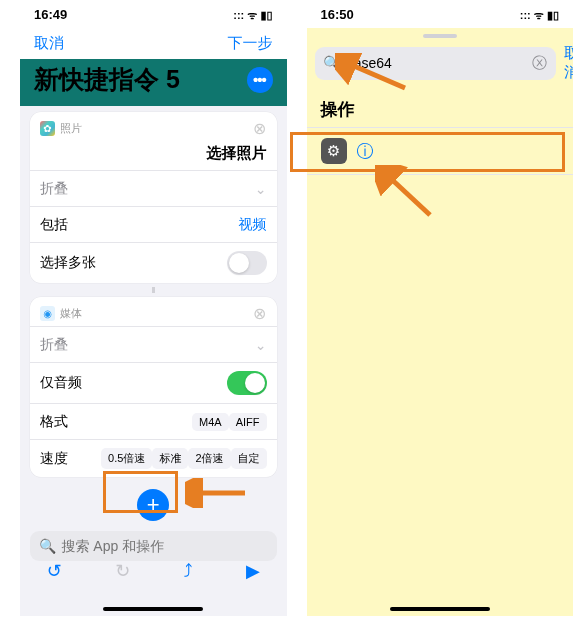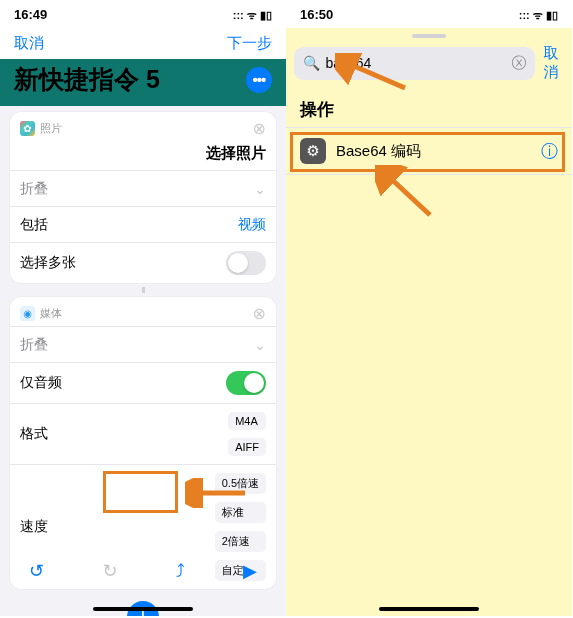--- a/index.html
+++ b/index.html
@@ -1,17 +1,17 @@
 <!DOCTYPE html>
 <html><head>
 <meta charset="utf-8">
 <style>
 * { box-sizing: border-box; margin: 0; padding: 0; font-family: -apple-system, "PingFang SC", sans-serif; }
 body { background: #fff; width: 573px; height: 618px; display: flex; position: relative; }
-.phone { width: 286px; height: 616px; background: #f2f2f7; position: relative; overflow: hidden; }
+.phone { width: 286px; height: 616px; background: #f2f2f7; position: relative; overflow: hidden; margin-left: 20px; }
 .phone-right { background: #fef9c3; }
 .status-bar { height: 28px; display: flex; justify-content: space-between; align-items: center; padding: 0 14px; font-size: 13px; font-weight: 600; background: #fff; }
 .status-icons { display: flex; gap: 3px; align-items: center; font-size: 11px; }
 .nav-bar { display: flex; justify-content: space-between; align-items: center; padding: 6px 14px; background: #fff; }
 .nav-link { color: #007aff; font-size: 15px; }
 .title-row { display: flex; justify-content: space-between; align-items: center; padding: 4px 14px 10px; background: #0f766e; }
 .title { font-size: 25px; font-weight: 700; }
 .more-btn { width: 26px; height: 26px; border-radius: 50%; background: #007aff; color: #fff; display: flex; align-items: center; justify-content: center; font-size: 15px; font-weight: 700; letter-spacing: -1px; }
 .card { background: #fff; border-radius: 11px; margin: 6px 10px; overflow: hidden; box-shadow: 0 0 0 0.5px rgba(0,0,0,0.05); }
 .card-header { display: flex; align-items: center; padding: 7px 10px 3px; gap: 5px; }
@@ -24,21 +24,21 @@
 .card-title .pill { color: #007aff; font-weight: 500; }
 .row { display: flex; justify-content: space-between; align-items: center; padding: 8px 10px; border-top: 0.5px solid #e5e5ea; font-size: 14px; min-height: 36px; }
 .row-label { color: #8e8e93; }
 .row-label.dark { color: #000; }
 .row-value { color: #007aff; font-size: 14px; }
 .chevron { color: #c7c7cc; font-size: 14px; }
 .toggle { width: 40px; height: 24px; border-radius: 12px; background: #e5e5ea; position: relative; }
 .toggle.on { background: #34c759; }
 .toggle::after { content: ""; position: absolute; width: 20px; height: 20px; background: #fff; border-radius: 50%; top: 2px; left: 2px; box-shadow: 0 1px 3px rgba(0,0,0,0.2); }
 .toggle.on::after { left: 18px; }
-.seg-group { display: flex; gap: 8px; flex-direction: column; }
+.seg-group { display: flex; gap: 0; }
 .seg { background: #f2f2f7; padding: 3px 7px; border-radius: 5px; font-size: 11px; color: #000; font-weight: 500; }
 .connector { width: 3px; height: 6px; background: #d1d1d6; margin: -2px auto; }
 .add-btn-wrap { display: flex; justify-content: center; padding: 6px 0 4px; position: relative; }
 .add-btn { width: 32px; height: 32px; border-radius: 50%; background: #007aff; color: #fff; display: flex; align-items: center; justify-content: center; font-size: 22px; }
 .highlight-box { position: absolute; border: 3px solid #e67e22; pointer-events: none; }
 .search-bar { display: flex; align-items: center; background: #e9e9ed; border-radius: 9px; margin: 6px 10px; padding: 7px 9px; gap: 5px; }
 .search-icon { color: #8e8e93; font-size: 14px; }
 .search-input { flex: 1; border: none; background: transparent; font-size: 14px; color: #8e8e93; outline: none; }
 .bottom-bar { position: absolute; bottom: 26px; left: 0; right: 0; display: flex; justify-content: space-around; align-items: center; padding: 8px 0; }
 .bottom-icon { color: #007aff; font-size: 18px; }
@@ -156,21 +156,20 @@
     <div class="sheet-search">
       <span class="search-icon">🔍</span>
       <input class="search-input" style="color: rgb(0, 0, 0);" value="base64">
       <span class="clear-btn">ⓧ</span>
     </div>
     <span class="nav-link">取消</span>
   </div>
   <div class="section-title">操作</div>
   <div class="result-item">
     <span class="result-icon">⚙</span>
-    <span class="result-text">Base64 编码</span>
     <span class="info-icon">ⓘ</span>
   </div>
   <div class="home-ind"></div>
 </div>
 
 <div class="highlight-box" style="left:103px;top:471px;width:75px;height:42px"></div>
 <div class="highlight-box" style="left:290px;top:132px;width:275px;height:40px"></div>
 
 <div class="arrow" style="left:185px;top:478px">
   <svg width="70" height="30">

